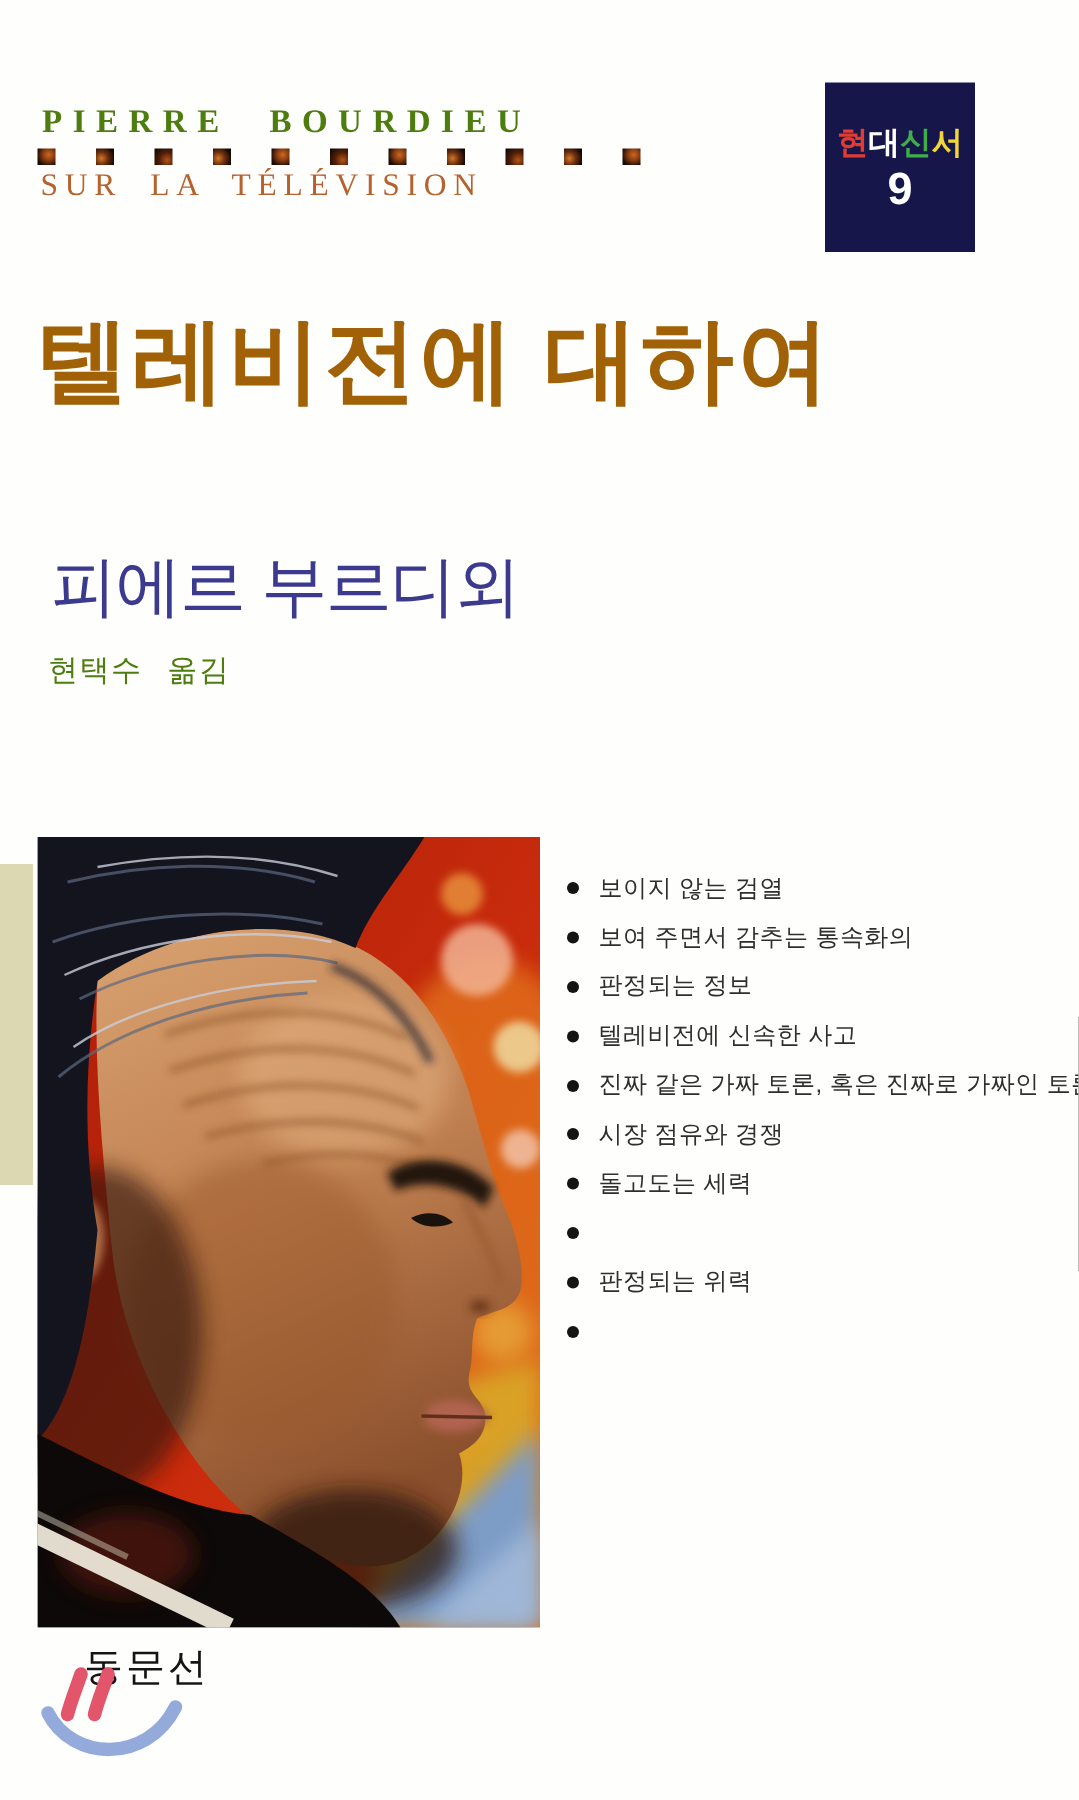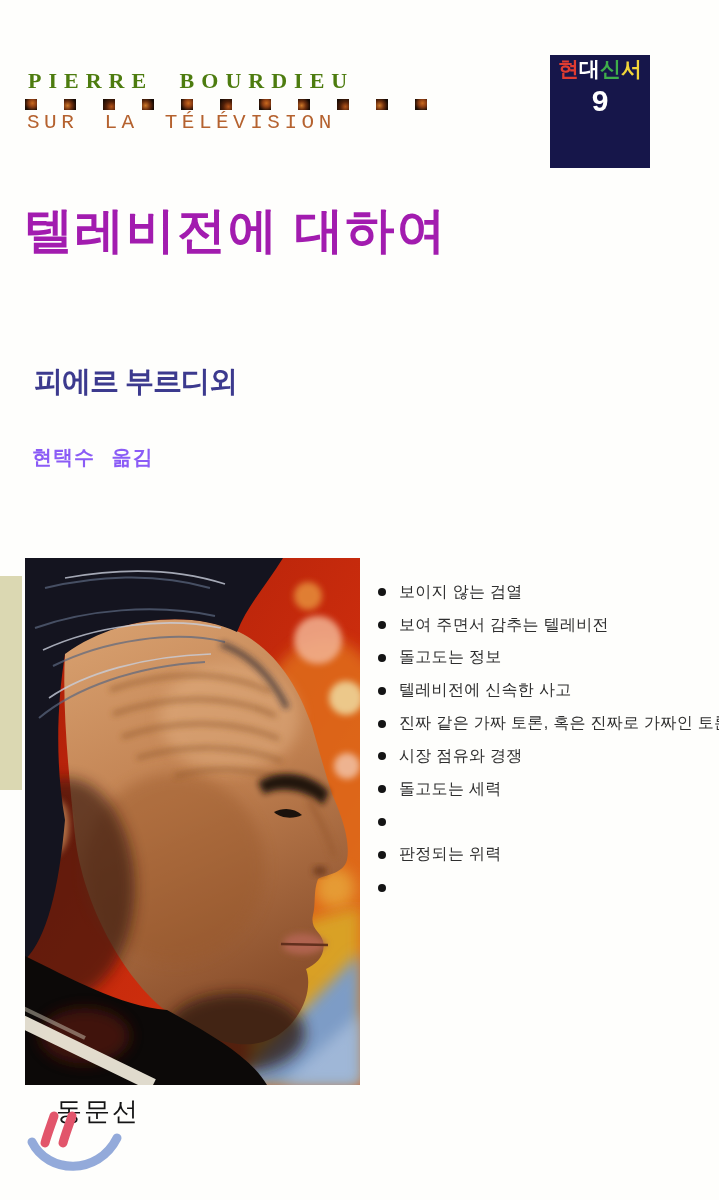--- a/index.html
+++ b/index.html
@@ -18,50 +18,50 @@
   }
   .film-strip { position:absolute; left:25px; top:99px; display:flex; gap:27px; }
   .frame {
     width:12px; height:11px; flex:0 0 auto;
     background:radial-gradient(circle at 62% 38%, #c96a1e 0%, #8a3c12 38%, #1a0c04 78%);
   }
   .frame:nth-child(2n){ background:radial-gradient(circle at 30% 60%, #d07a2a 0%, #6e2f0e 40%, #140803 80%); }
   .frame:nth-child(3n){ background:radial-gradient(circle at 70% 70%, #b4541a 0%, #501f08 45%, #1a0c04 85%); }
   .french-title {
     position:absolute; left:27px; top:111px;
-    font-family:Liberation Mono, monospace;
+    font-family:Liberation Serif, serif;
     font-size:21px; font-weight:500; letter-spacing:4.5px; word-spacing:9px;
     color:#b5622f; white-space:nowrap;
   }
 
   
   .badge {
     position:absolute; left:550px; top:55px; width:100px; height:113px;
     background:#16164a; display:flex; flex-direction:column;
-    align-items:center; gap:3px;
+    align-items:center; justify-content:center; gap:3px;
   }
   .badge-name { font-size:21px; font-weight:700; white-space:nowrap; }
   .badge-name .c0{ color:#e03c31; } .badge-name .c1{ color:#ffffff; }
   .badge-name .c2{ color:#3fae4a; } .badge-name .c3{ color:#f2d539; }
   .badge-num { color:#ffffff; font-size:30px; font-weight:700; line-height:1; }
 
   
   .title {
     position:absolute; left:24px; top:198px;
-    font-size:49px; font-weight:900; color:#a21caf;
+    font-size:62px; font-weight:900; color:#a16207;
     letter-spacing:2px; white-space:nowrap;
   }
   .subtitle {
     position:absolute; left:34px; top:362px;
-    font-size:29px; font-weight:700; color:#3c3a8e;
+    font-size:44px; font-weight:400; color:#3c3a8e;
     letter-spacing:-1px; white-space:nowrap;
   }
   .translator {
-    position:absolute; left:32px; top:444px;
-    font-size:20px; font-weight:700; color:#8b5cf6;
+    position:absolute; left:32px; top:433px;
+    font-size:20px; font-weight:400; color:#4d7c0f;
     word-spacing:10px; letter-spacing:1px; white-space:nowrap;
   }
 
   
   .side-strip { position:absolute; left:0; top:576px; width:22px; height:214px; background:#dbd8b2; }
 
   
   .photo { position:absolute; left:25px; top:558px; width:335px; height:527px; }
   .photo svg { display:block; }
 
@@ -186,25 +186,25 @@
     </svg>
   </div>
 
   <ul class="topics">
     <li>
         <span class="bullet"></span>
         <span>보이지 않는 검열</span>
       </li>
     <li>
         <span class="bullet"></span>
-        <span>보여 주면서 감추는 텔레비전</span>
-      </li>
-    <li>
-        <span class="bullet"></span>
-        <span>돌고도는 정보</span>
+        <span>보여 주면서 감추는 통속화의</span>
+      </li>
+    <li>
+        <span class="bullet"></span>
+        <span>판정되는 정보</span>
       </li>
     <li>
         <span class="bullet"></span>
         <span>텔레비전에 신속한 사고</span>
       </li>
     <li>
         <span class="bullet"></span>
         <span>진짜 같은 가짜 토론, 혹은 진짜로 가짜인 토론</span>
       </li>
     <li>

